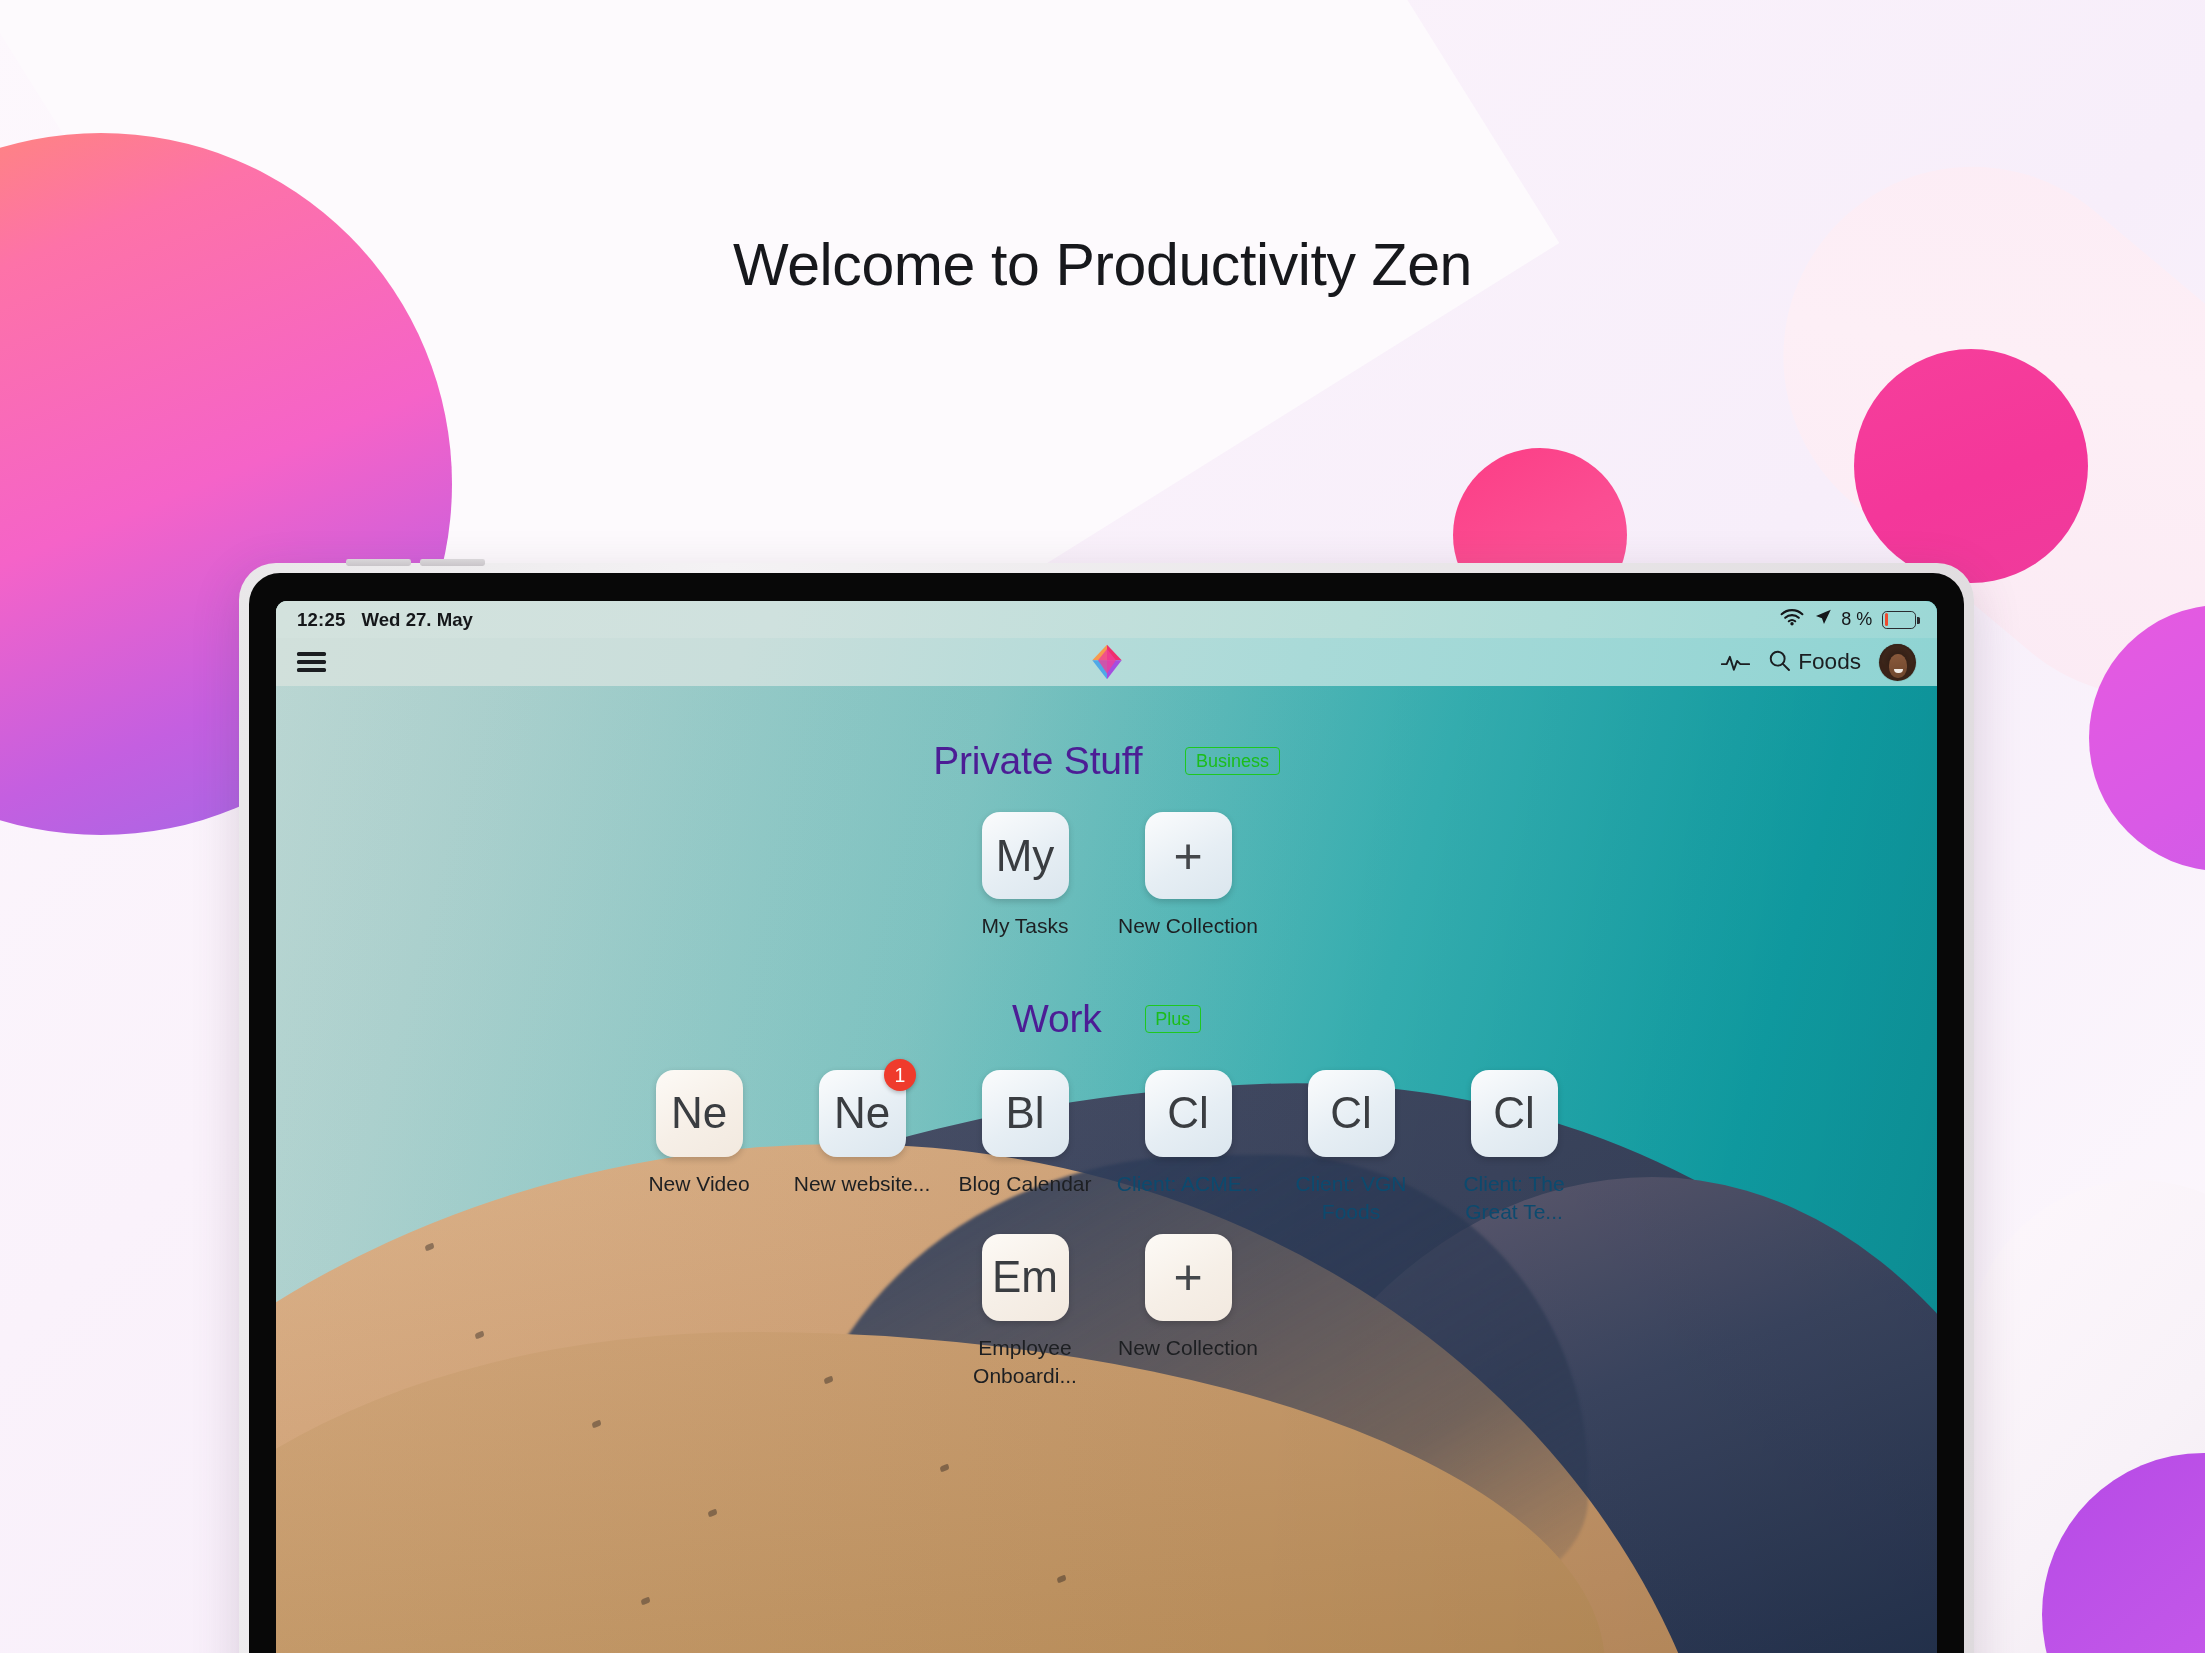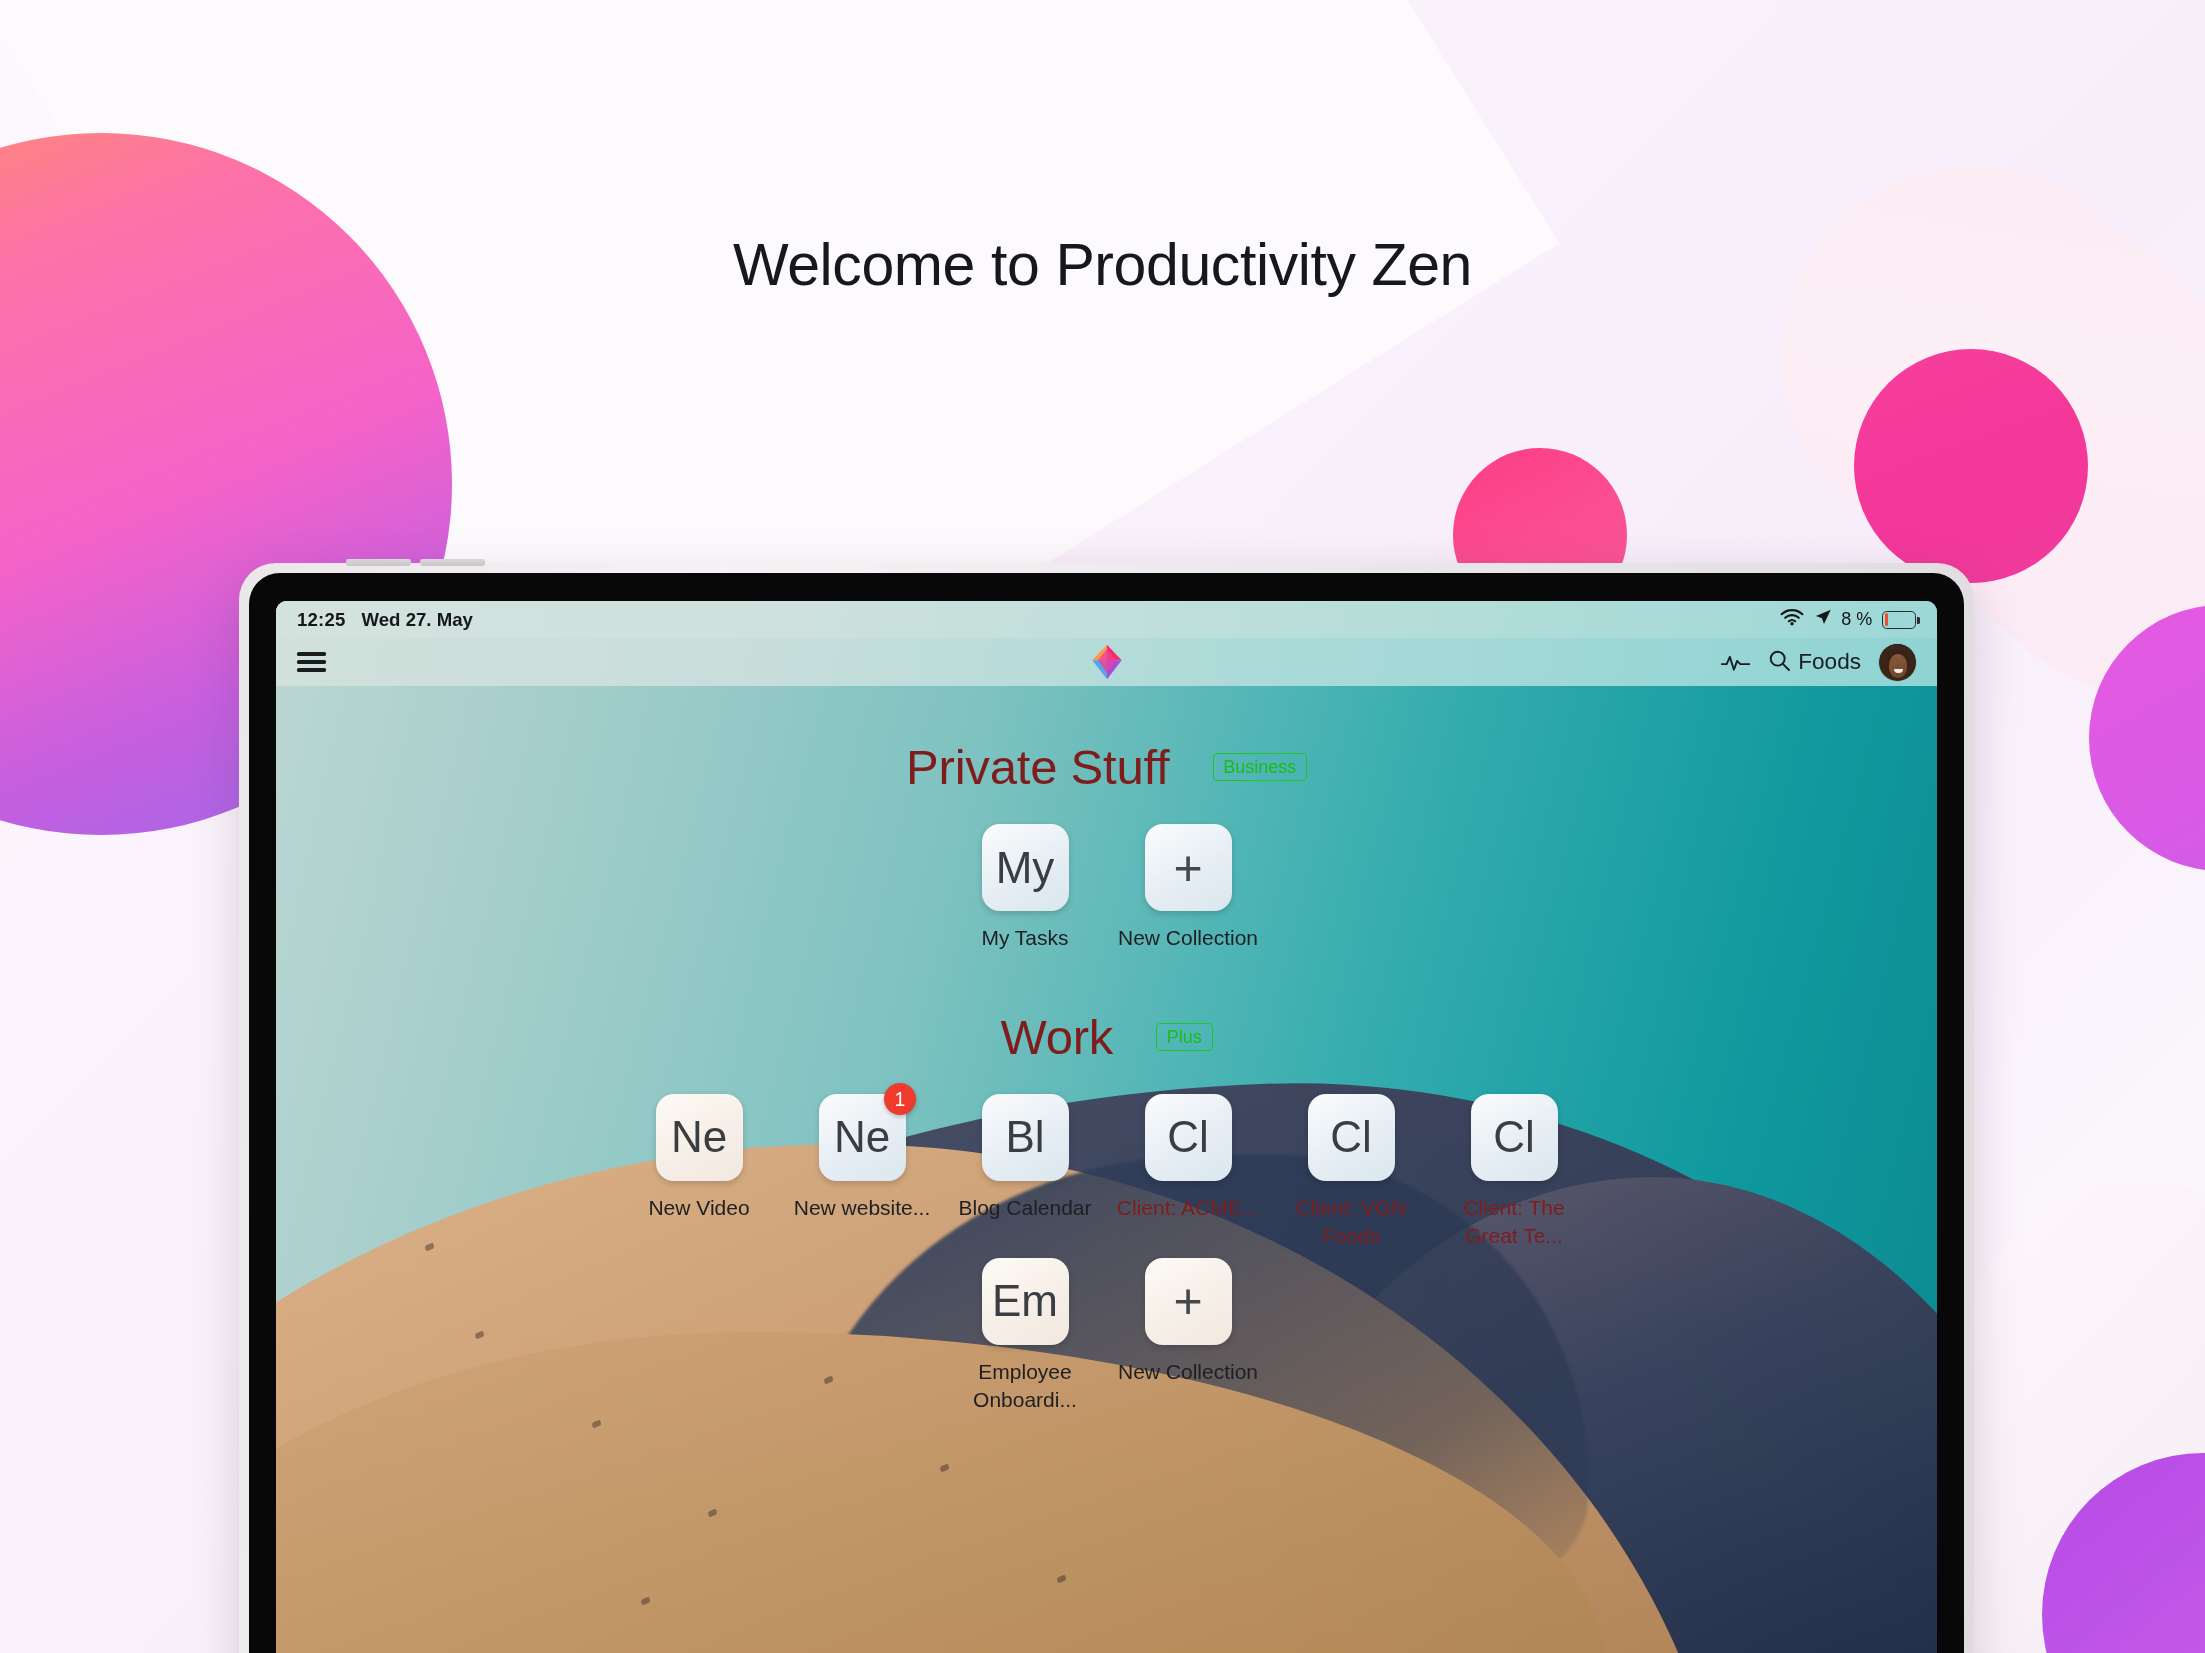--- a/index.html
+++ b/index.html
@@ -265,21 +265,21 @@
     position:absolute; left:0; right:0; top:86px; bottom:0;
     z-index:3;
     padding-top:52px;
   }
   .section-head {
     display:flex; align-items:center; justify-content:center;
     gap:21px;
     margin-bottom:29px;
   }
   .section-title {
-    font-size:49px; font-weight:400; color:#7f1d1d;
+    font-size:39px; font-weight:400; color:#4c1d95;
     letter-spacing:-0.2px;
   }
   .badge {
     border:1.6px solid #1fc81f;
     color:#1bbd1b;
     font-size:18px;
     padding:3.2px 9.7px 4px;
     border-radius:4px;
     line-height:1;
     margin-left:22px;
@@ -321,21 +321,21 @@
     box-shadow:0 1.6px 4px rgba(0,0,0,.25);
   }
   .tile-label {
     margin-top:13px;
     font-size:21px;
     line-height:1.33;
     text-align:center;
     color:#1d1f22;
     max-width:153px;
   }
-  .tile-label.dim { color:#7f1d1d; }
+  .tile-label.dim { color:#0c4a6e; }
   .sec-work { margin-top:57px; }
 </style>
 </head>
 <body>
 
 <div id="bg">
   <div class="bg-wash"></div>
   <div class="bg-diag"></div>
   <div class="blob-left"></div>
   <div class="blob-pink-mid"></div>

